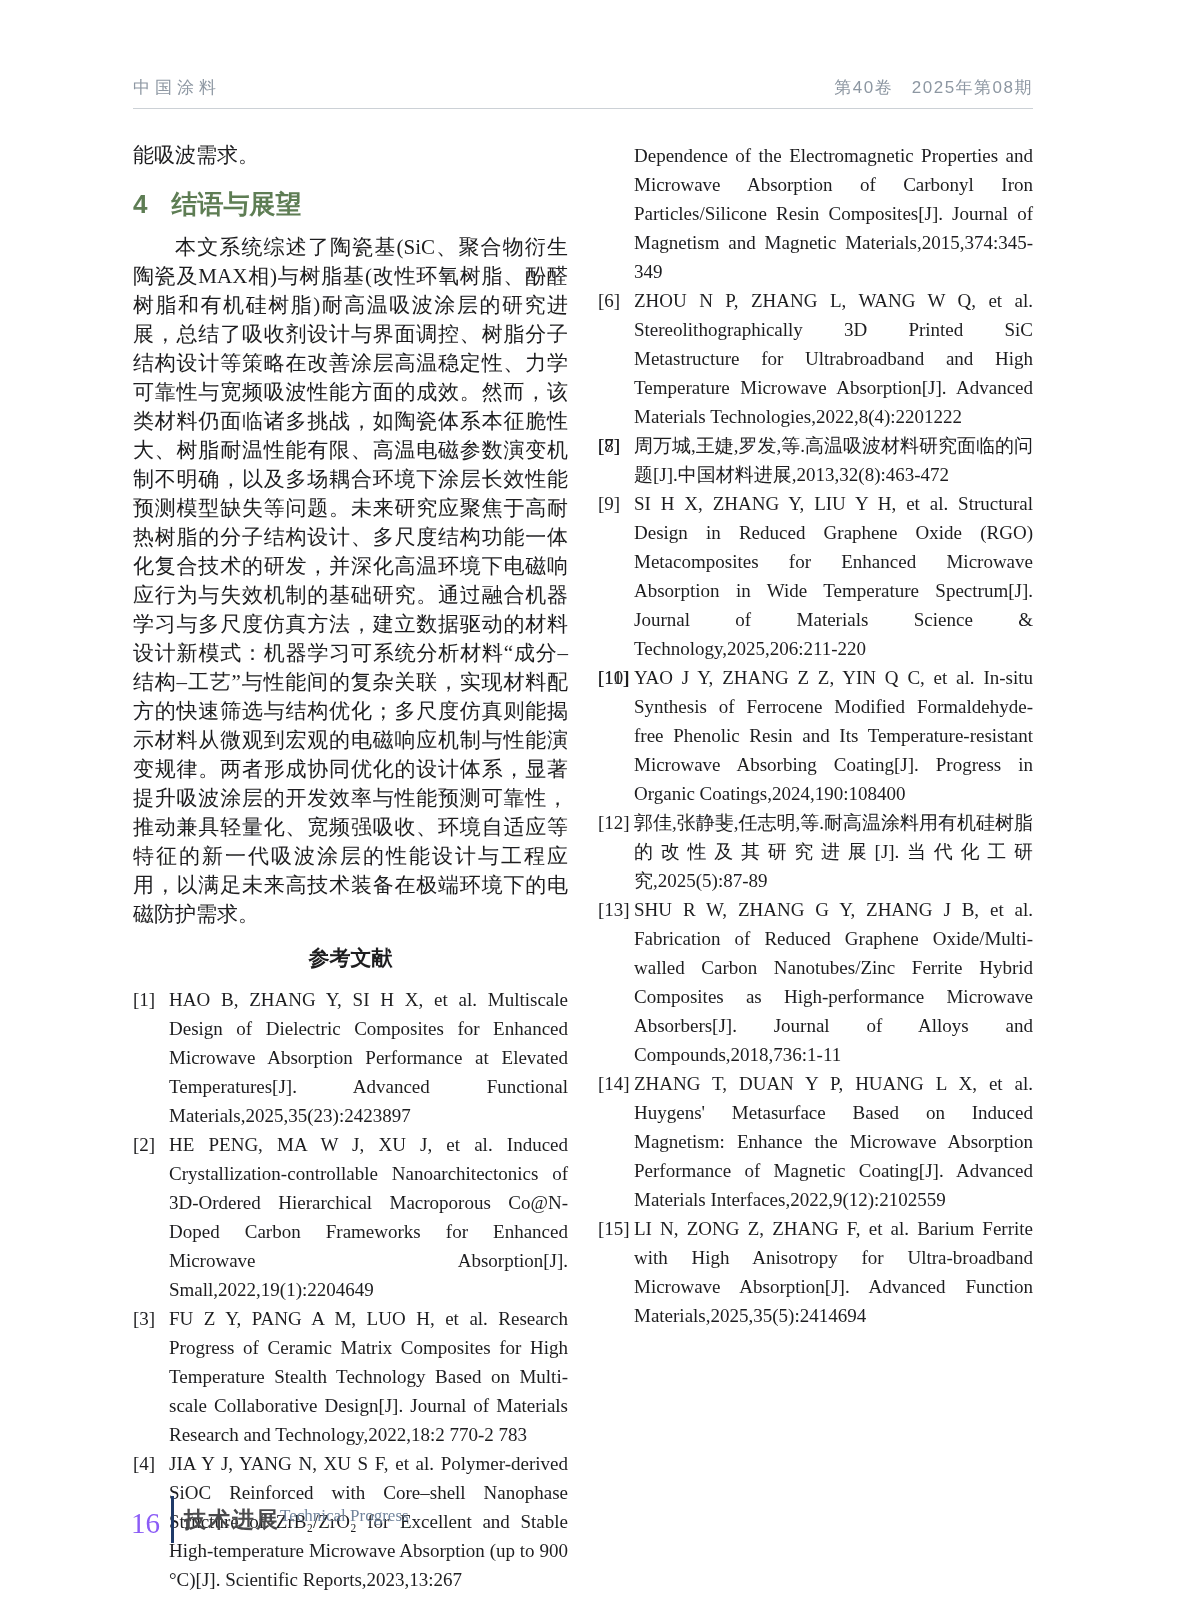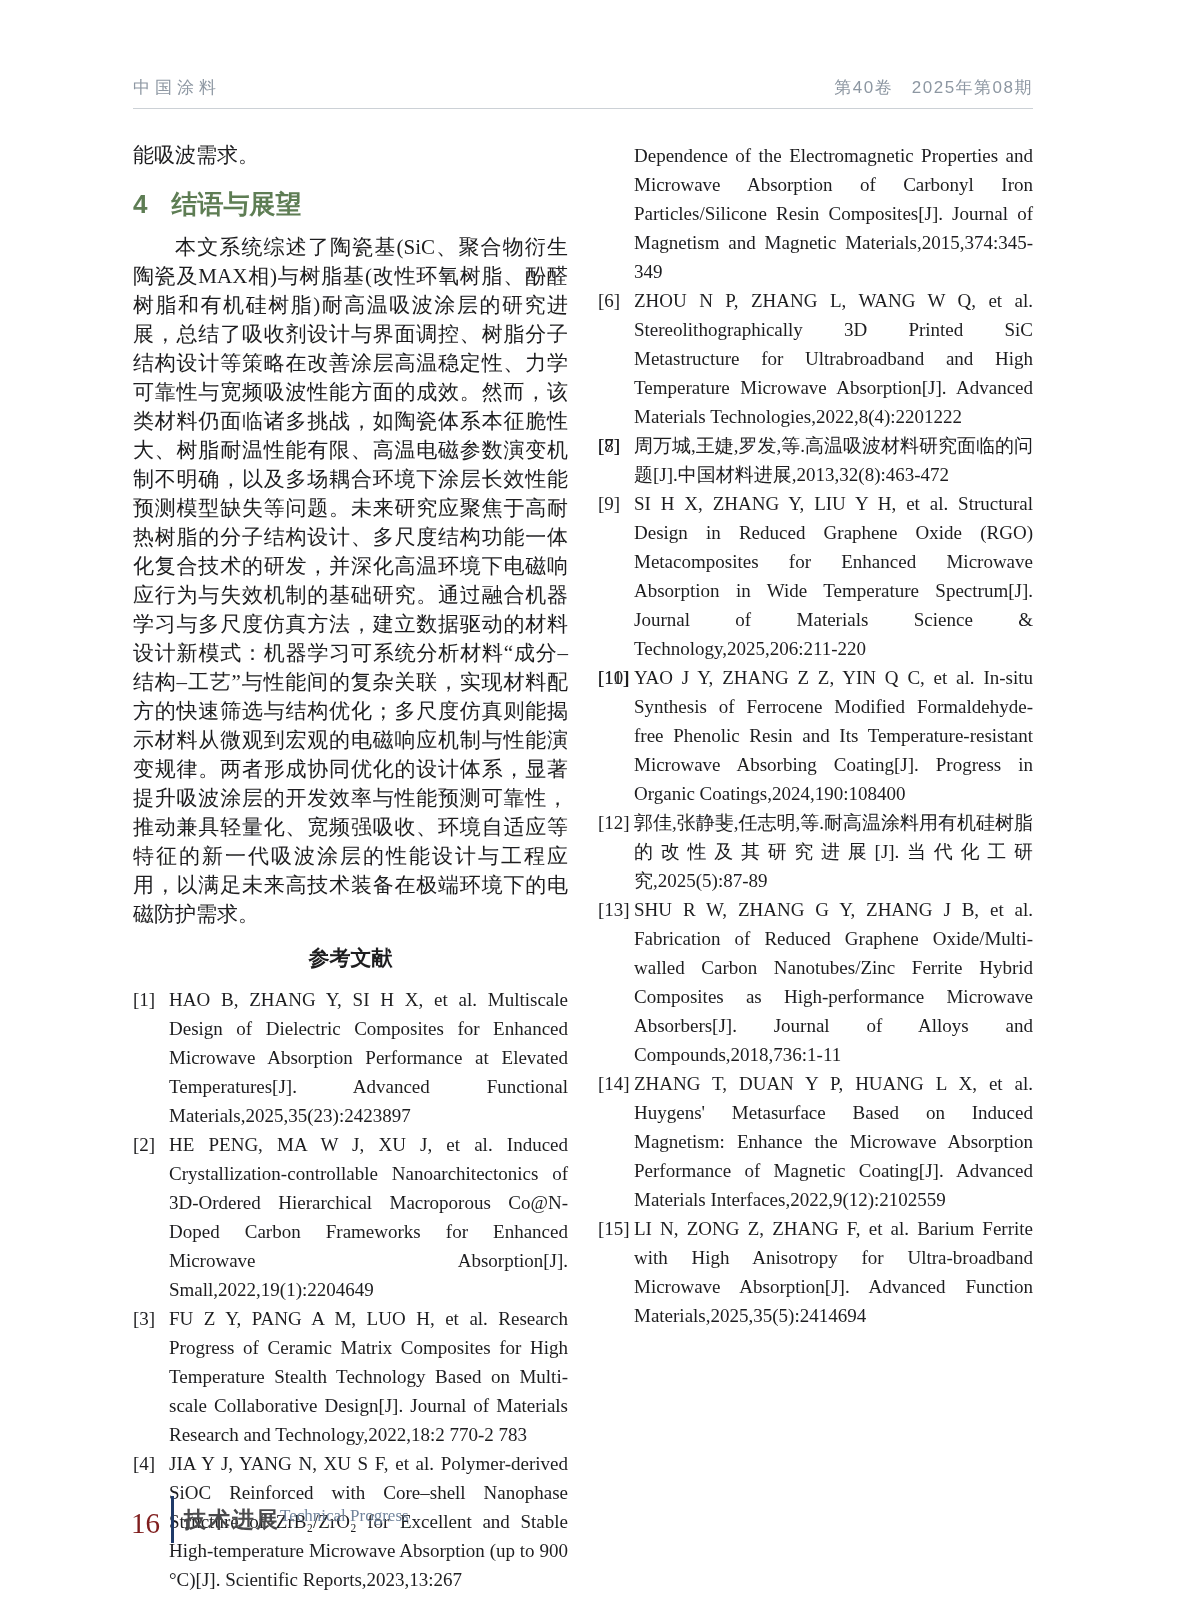--- a/index.html
+++ b/index.html
@@ -82,21 +82,21 @@
     text-align: justify;
   }
   .footer {
     position: absolute;
     left: 131px; top: 1496px;
     display: flex;
     align-items: center;
   }
   .page-num {
     font-size: 29px;
-    color: #7f1d1d;
+    color: #8b5cf6;
     margin-right: 11px;
     padding-top: 8px;
   }
   .footer-bar {
     width: 3px;
     height: 47px;
     background: #1f3a68;
     margin-right: 10px;
   }
   .footer-labels { display: flex; flex-direction: row; text-align: center; }

